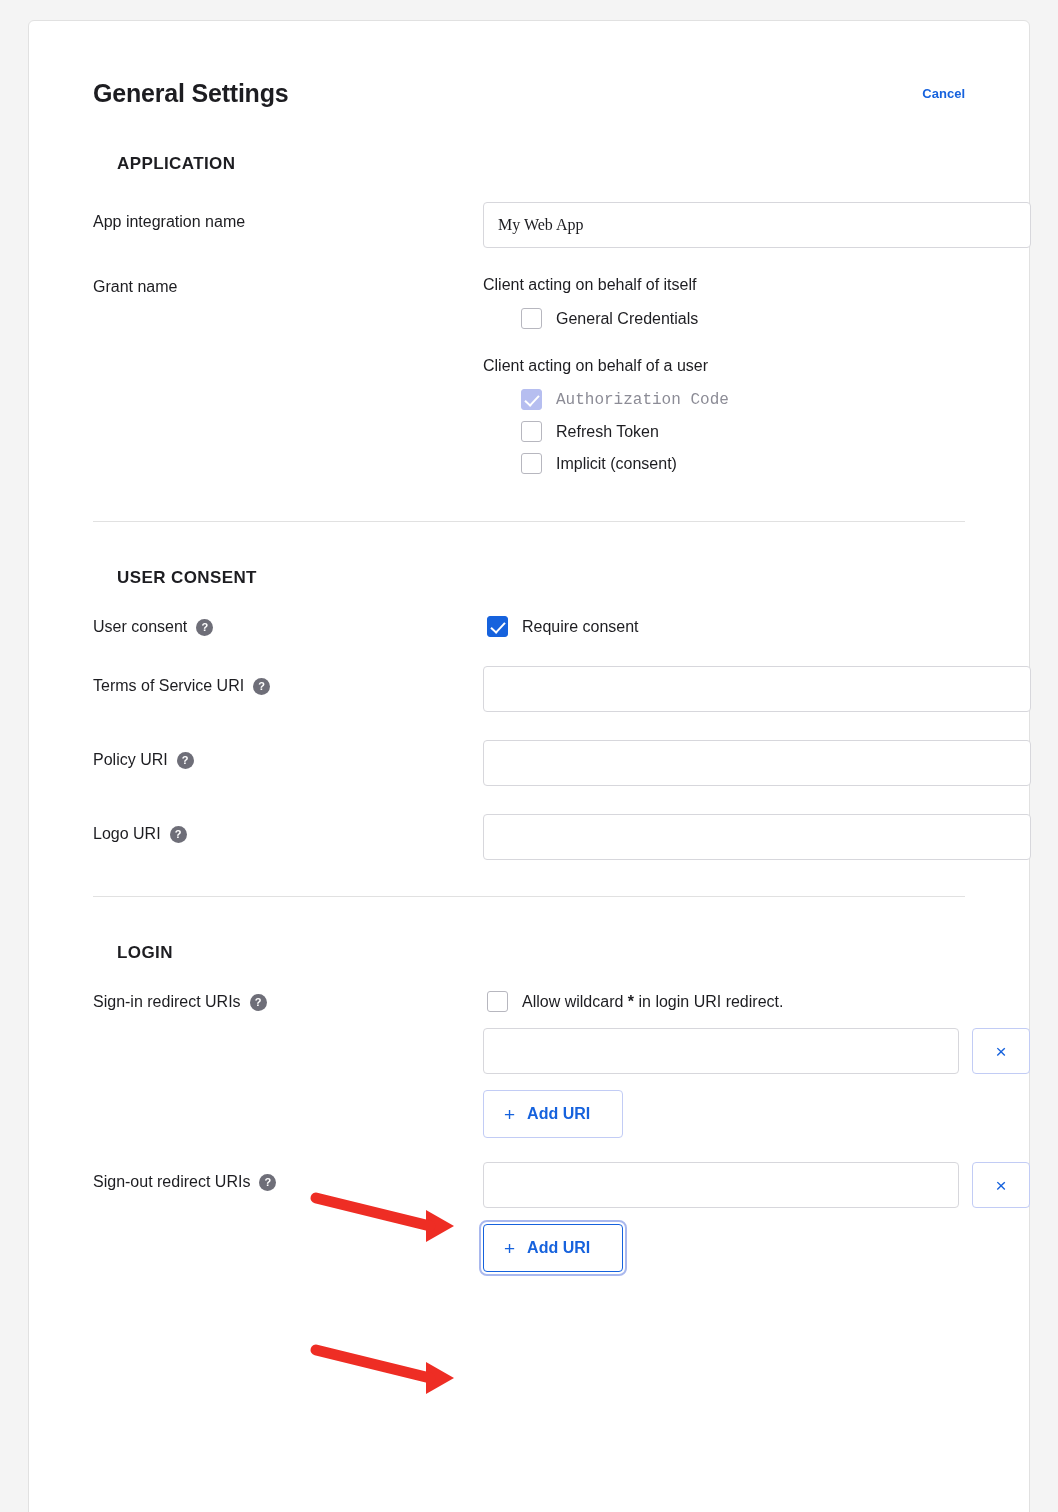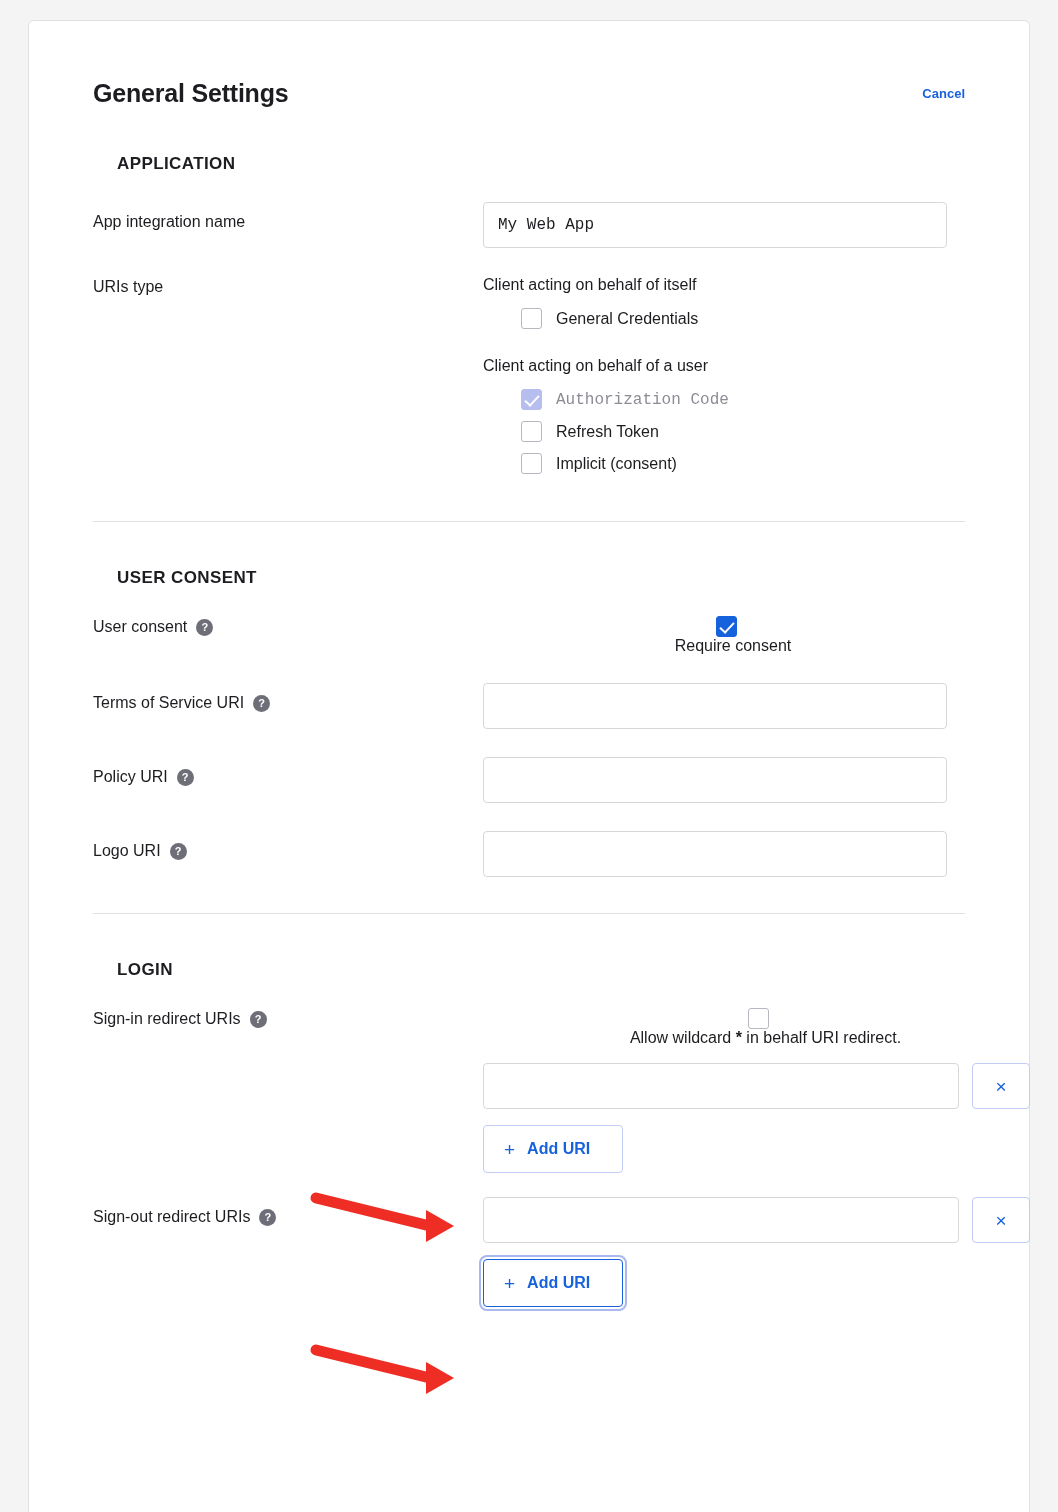--- a/index.html
+++ b/index.html
@@ -93,29 +93,29 @@
     background: #6e6e78;
     color: #fff;
     font-size: 11px;
     font-weight: bold;
     margin-left: 9px;
     cursor: pointer;
     line-height: 1;
   }
 
   .text-input {
-    width: 464px;
+    width: 548px;
     height: 46px;
     border: 1px solid #d7d7dc;
     border-radius: 4px;
     background: #fff;
     font-size: 16px;
     color: #1d1d21;
     padding: 0 14px;
-    font-family: Liberation Mono, monospace;
+    font-family: Liberation Serif, serif;
     outline: none;
   }
   .static-value {
     font-size: 16px;
     color: #1d1d21;
     line-height: 22px;
     padding-top: 1px;
   }
 
   
@@ -125,21 +125,21 @@
     margin-bottom: 14px;
   }
   .grant-group-label.second { margin-top: 28px; }
 
   .check-row {
     display: flex;
     align-items: center;
     margin-bottom: 11px;
     margin-left: 38px;
   }
-  .check-row.no-indent { margin-left: 4px; flex-direction: column; }
+  .check-row.no-indent { margin-left: 4px; }
 
   .cbox {
     width: 21px;
     height: 21px;
     border: 1px solid #b7b7bf;
     border-radius: 3px;
     background: #fff;
     flex: 0 0 21px;
     cursor: pointer;
     position: relative;
@@ -248,21 +248,21 @@
 
     <div class="field-row">
       <div class="field-label">App integration name</div>
       <div class="field-control">
         <input class="text-input" type="text" value="My Web App" style="">
       </div>
     </div>
 
 
     <div class="field-row">
-      <div class="field-label tight">URIs type</div>
+      <div class="field-label tight">Grant name</div>
       <div class="field-control">
         <div class="grant-group-label">Client acting on behalf of itself</div>
 
         <div class="check-row">
           <div class="cbox"></div>
           <div class="check-label">General Credentials</div>
         </div>
 
         <div class="grant-group-label second">Client acting on behalf of a user</div>
 
@@ -335,21 +335,21 @@
     <div class="section-title">LOGIN</div>
 
     <div class="field-row">
       <div class="field-label tight">
         <span>Sign-in redirect URIs</span>
         <span class="help-icon">?</span>
       </div>
       <div class="field-control">
         <div class="check-row no-indent" style="margin-bottom:0;">
           <div class="cbox"></div>
-          <div class="check-label bold-star"><span>Allow wildcard </span><b>*</b><span> in behalf URI redirect.</span></div>
+          <div class="check-label bold-star"><span>Allow wildcard </span><b>*</b><span> in login URI redirect.</span></div>
         </div>
 
         <div class="uri-row">
           <input class="uri-input" type="text" value="" style="">
           <button class="remove-btn">
             <span>×</span>
           </button>
         </div>
 
         <button class="add-uri-btn">

